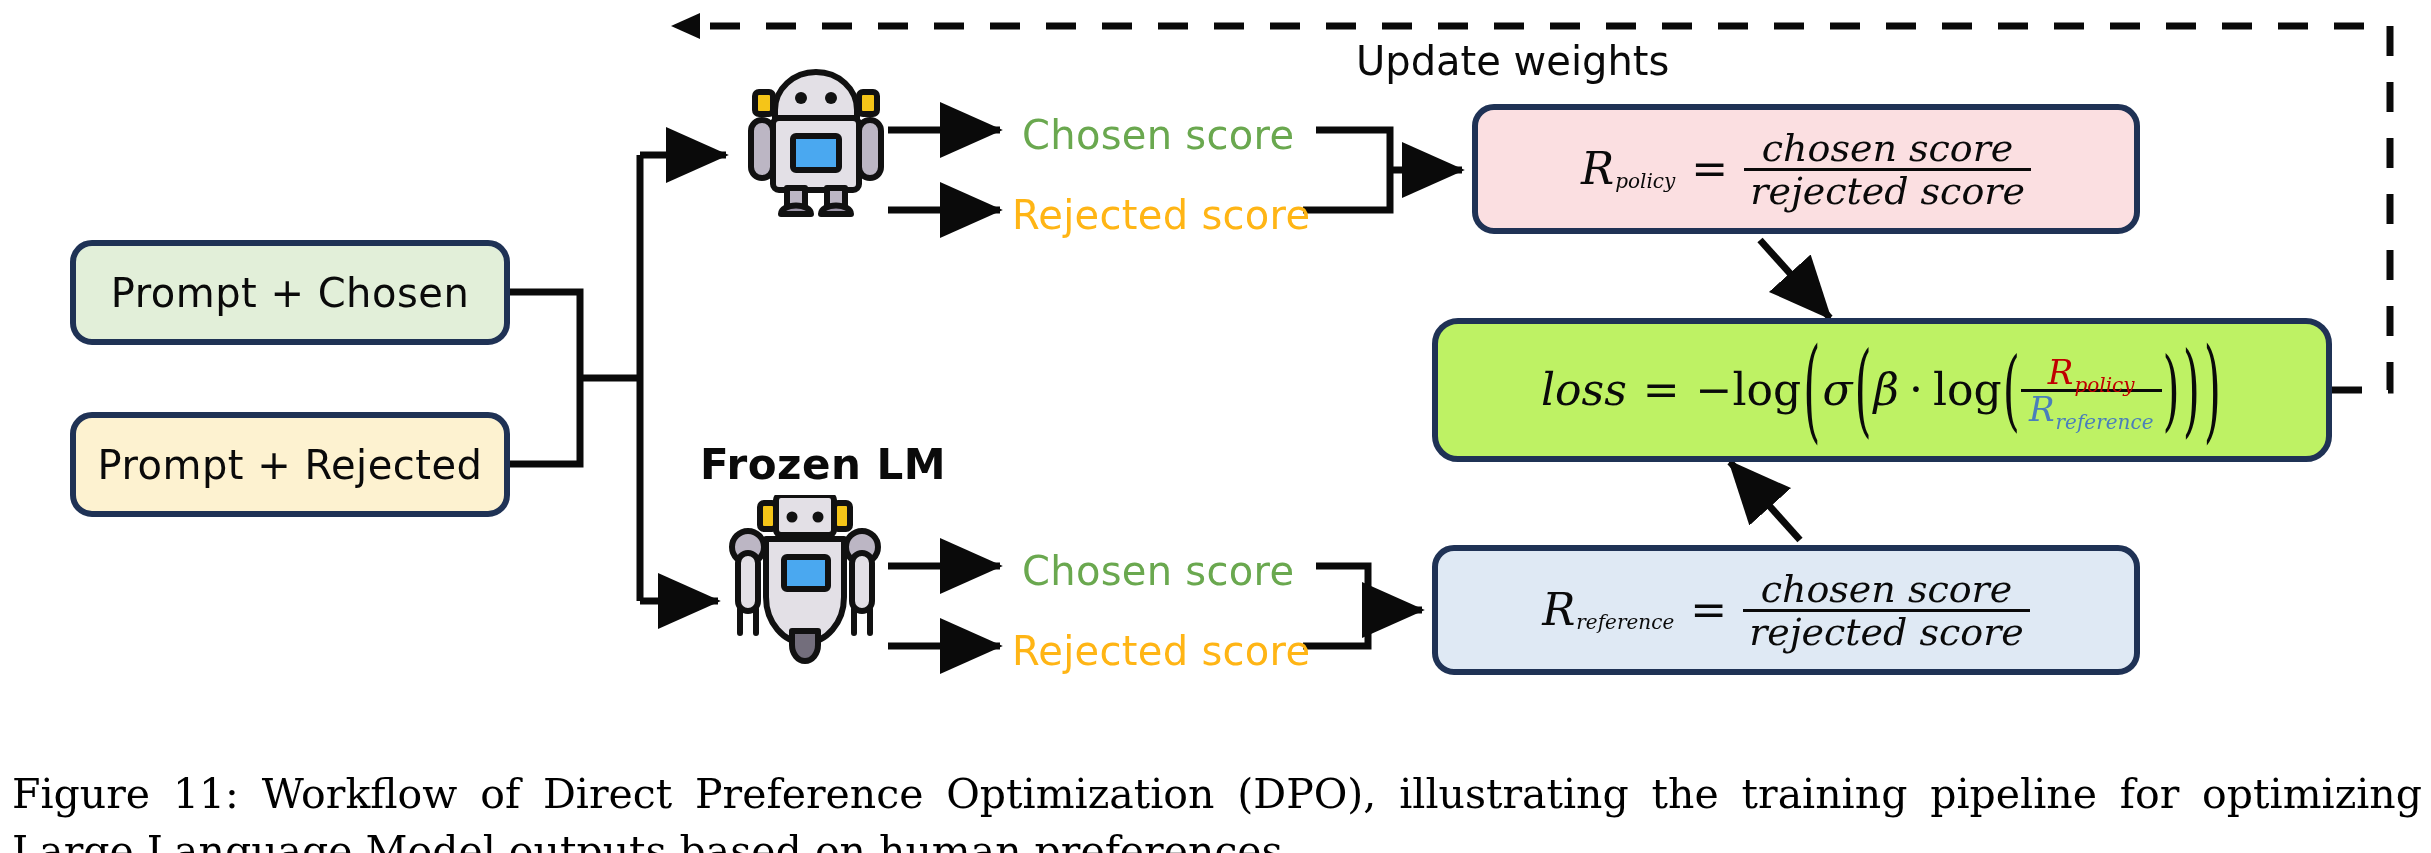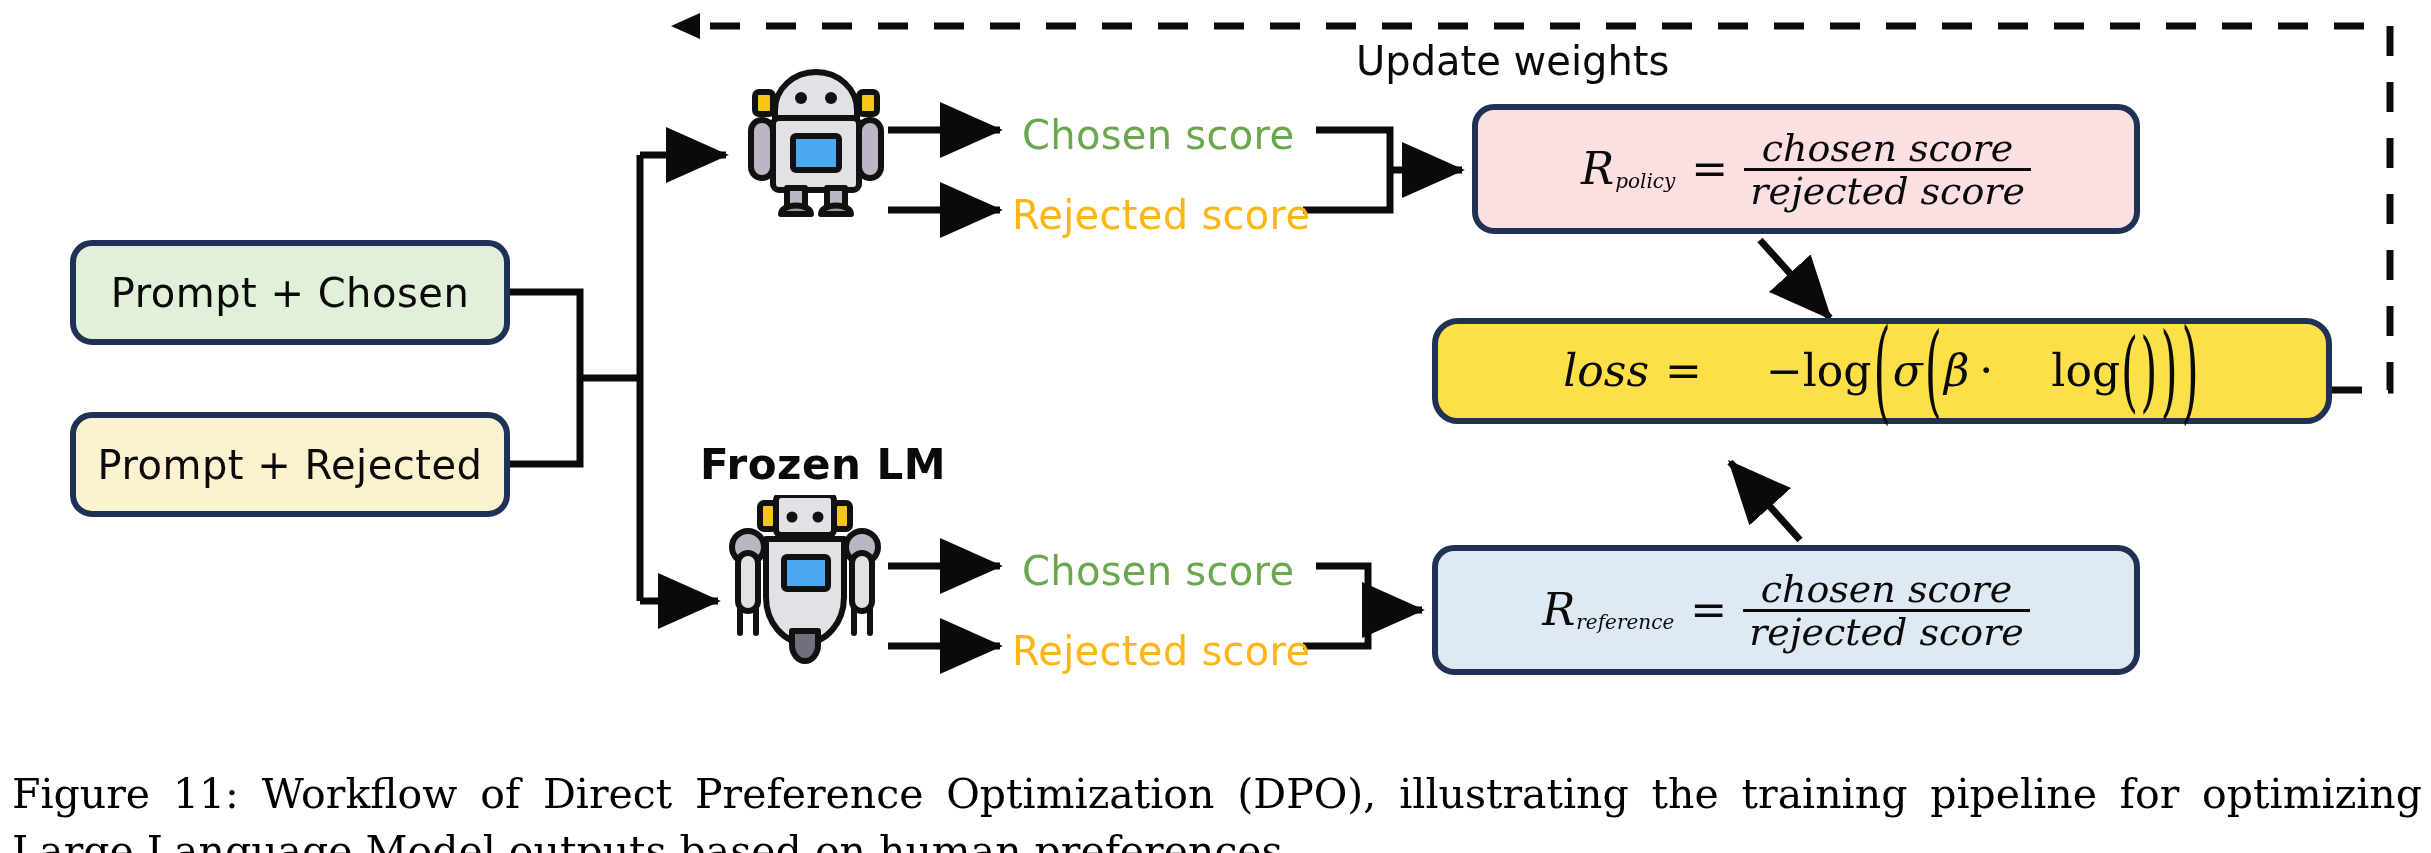--- a/index.html
+++ b/index.html
@@ -80,22 +80,22 @@
   #score-chosen-top   { left: 1022px; top: 112px; }
   #score-rejected-top { left: 1012px; top: 192px; }
   #score-chosen-bot   { left: 1022px; top: 548px; }
   #score-rejected-bot { left: 1012px; top: 628px; }
 
   #box-rpolicy {
     left: 1472px; top: 104px; width: 668px; height: 130px;
     background: #fbdfe1;
   }
   #box-loss {
-    left: 1432px; top: 318px; width: 900px; height: 106px;
-    background: #fde047;
+    left: 1432px; top: 318px; width: 900px; height: 144px;
+    background: #bef264;
     border-radius: 26px;
   }
   #box-rreference {
     left: 1432px; top: 545px; width: 708px; height: 130px;
     background: #dfe9f4;
   }
 
   
   .math {
     font-family: "DejaVu Serif", serif;
@@ -158,21 +158,21 @@
     font-family: "DejaVu Serif", serif;
   }
   .paren-xs {
     font-style: normal;
     display: inline-block;
     transform: scaleY(2.0);
     font-size: 44px;
     margin: 0 1px;
     font-family: "DejaVu Serif", serif;
   }
-  .op-upright { font-style: normal; margin-left: 48px; }
+  .op-upright { font-style: normal; }
   .col-red  { color: #c00000; }
   .col-blue { color: #4a7ebb; }
   .frac-rr .num, .frac-rr .den { font-size: 34px; padding: 0 8px; }
   .frac-rr .bar { background: #0a0a0a; height: 3px; }
 
   
   .robot {
     position: absolute;
   }
   #robot-trained { left: 745px; top: 62px; }
@@ -332,20 +332,25 @@
       <span class="mvar">loss</span>
       <span class="meq">=</span>
       <span class="op-upright">−log</span>
       <span class="paren">(</span>
       <span>σ</span>
       <span class="paren-sm">(</span>
       <span>β</span>
       <span class="op-upright" style="margin:0 10px">·</span>
       <span class="op-upright">log</span>
       <span class="paren-xs">(</span>
+      <span class="frac frac-rr">
+        <span class="num col-red"><span>R</span><span class="msub" style="top:8px">policy</span></span>
+        <span class="bar"></span>
+        <span class="den col-blue"><span>R</span><span class="msub" style="top:8px">reference</span></span>
+      </span>
       <span class="paren-xs">)</span>
       <span class="paren-sm">)</span>
       <span class="paren">)</span>
     </div>
   </div>
 
   <div class="node-box" id="box-rreference">
     <div class="math">
       <span class="mvar">R</span>
         <span class="msub">reference</span>

